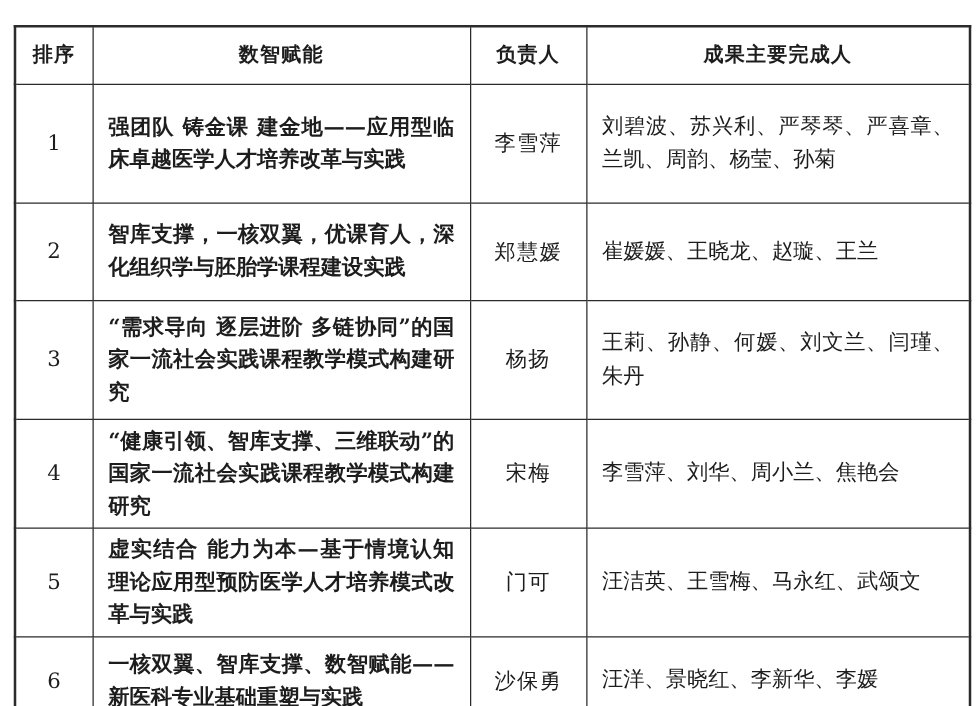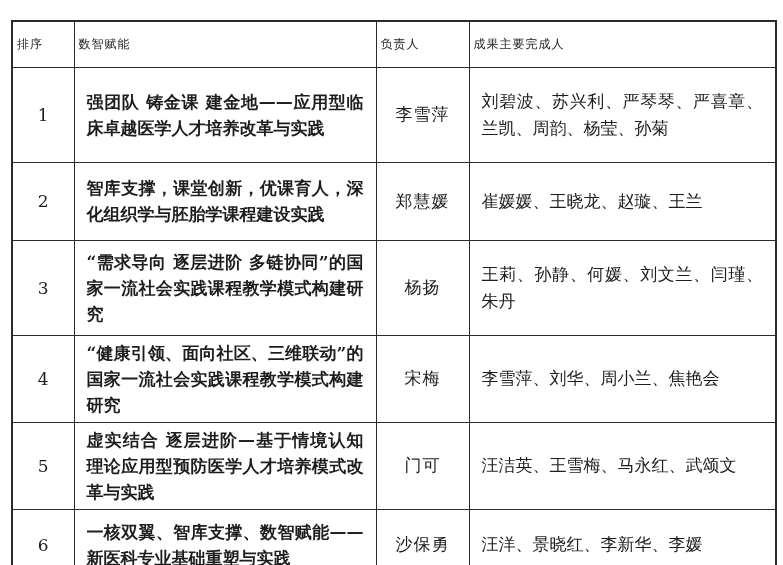--- a/index.html
+++ b/index.html
@@ -30,23 +30,23 @@
   table.results th,
   table.results td {
     border: 1px solid #2b2b2b;
     font-size: 17px;
     vertical-align: middle;
     overflow: hidden;
     word-break: break-all;
   }
   tr.header-row { height: 46px; }
   table.results th {
-    font-weight: normal;
-    font-size: 12px;
-    text-align: left;
+    font-weight: bold;
+    font-size: 16px;
+    text-align: center;
     letter-spacing: 1px;
     padding: 2px 4px;
   }
   tbody tr { height: 78px; }
   tbody tr.last-row { height: 72px; }
   td.col-rank {
     text-align: center;
     font-size: 18px;
     padding: 2px 4px;
   }
@@ -92,39 +92,39 @@
     </thead>
     <tbody>
         <tr>
     <td class="col-rank">1</td>
     <td class="col-name">强团队 铸金课 建金地——应用型临床卓越医学人才培养改革与实践</td>
     <td class="col-leader">李雪萍</td>
     <td class="col-contrib">刘碧波、苏兴利、严琴琴、严喜章、兰凯、周韵、杨莹、孙菊</td>
   </tr>
         <tr>
     <td class="col-rank">2</td>
-    <td class="col-name">智库支撑，课堂创新，优课育人，深化组织学与胚胎学课程建设实践</td>
+    <td class="col-name">智库支撑，一核双翼，优课育人，深化组织学与胚胎学课程建设实践</td>
     <td class="col-leader">郑慧媛</td>
     <td class="col-contrib">崔媛媛、王晓龙、赵璇、王兰</td>
   </tr>
         <tr>
     <td class="col-rank">3</td>
     <td class="col-name">“需求导向 逐层进阶 多链协同”的国家一流社会实践课程教学模式构建研究</td>
     <td class="col-leader">杨扬</td>
     <td class="col-contrib">王莉、孙静、何媛、刘文兰、闫瑾、朱丹</td>
   </tr>
         <tr>
     <td class="col-rank">4</td>
-    <td class="col-name">“健康引领、面向社区、三维联动”的国家一流社会实践课程教学模式构建研究</td>
+    <td class="col-name">“健康引领、智库支撑、三维联动”的国家一流社会实践课程教学模式构建研究</td>
     <td class="col-leader">宋梅</td>
     <td class="col-contrib">李雪萍、刘华、周小兰、焦艳会</td>
   </tr>
         <tr>
     <td class="col-rank">5</td>
-    <td class="col-name">虚实结合 逐层进阶—基于情境认知理论应用型预防医学人才培养模式改革与实践</td>
+    <td class="col-name">虚实结合 能力为本—基于情境认知理论应用型预防医学人才培养模式改革与实践</td>
     <td class="col-leader">门可</td>
     <td class="col-contrib">汪洁英、王雪梅、马永红、武颂文</td>
   </tr>
         <tr class="last-row">
     <td class="col-rank">6</td>
     <td class="col-name">一核双翼、智库支撑、数智赋能——新医科专业基础重塑与实践</td>
     <td class="col-leader">沙保勇</td>
     <td class="col-contrib">汪洋、景晓红、李新华、李媛</td>
   </tr>
       </tbody>

